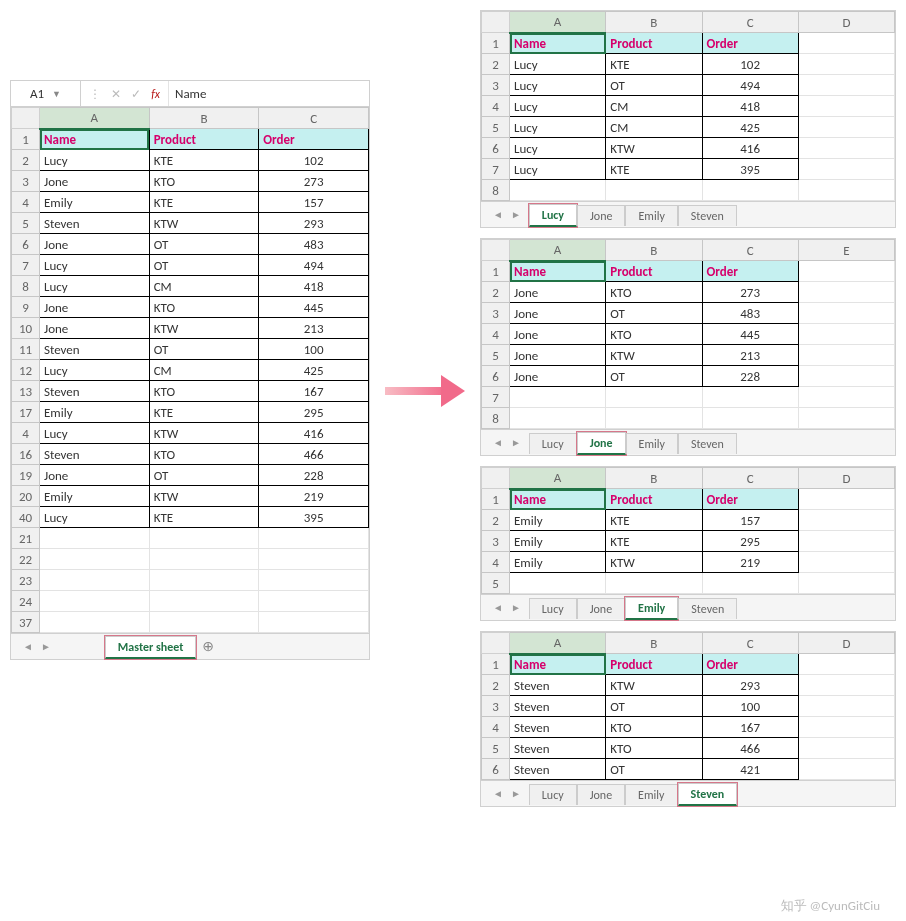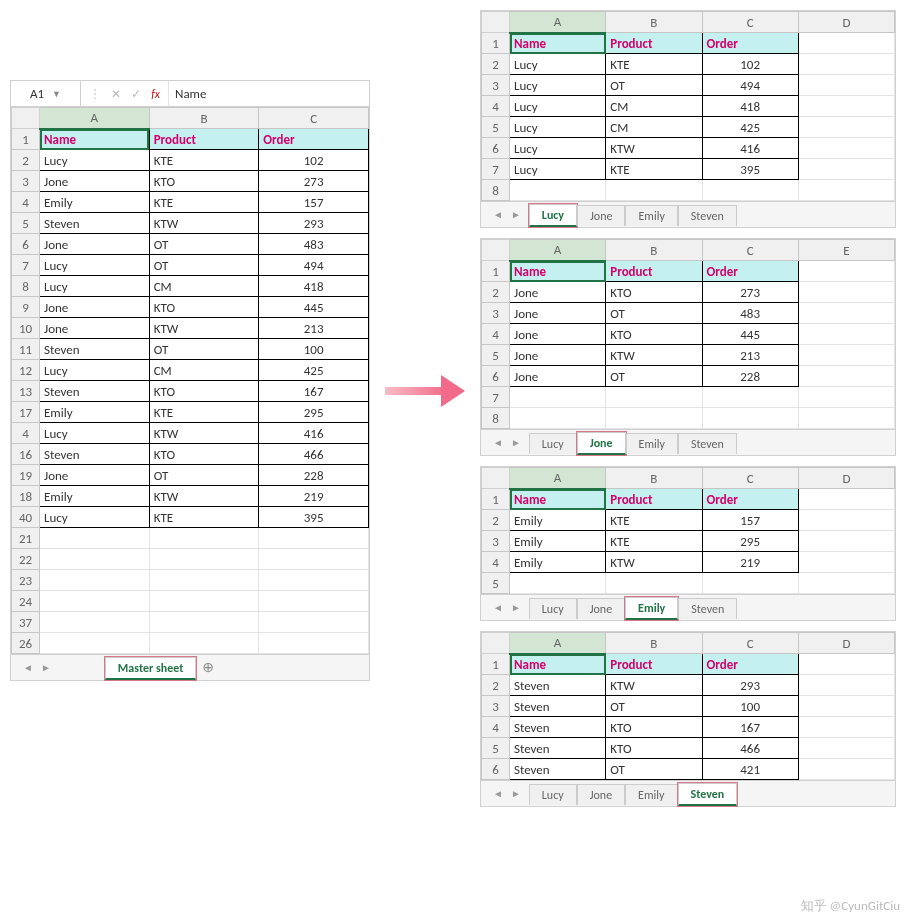--- a/index.html
+++ b/index.html
@@ -178,21 +178,21 @@
     top: -5px; left: 56px;
     width: 0; height: 0;
     border-top: 16px solid transparent;
     border-bottom: 16px solid transparent;
     border-left: 24px solid #f16a8a;
   }
 
   .watermark {
     position: absolute;
     bottom: 6px;
-    right: 6px;
+    right: 26px;
     color: rgba(120,120,120,0.5);
     font-size: 13px;
   }
 </style>
 </head>
 <body>
 
 <div class="wrapper">
 
   <div class="left-panel">
@@ -318,21 +318,21 @@
                 <td class="data">KTO</td>
                 <td class="data num">466</td>
               </tr>
               <tr>
                 <th class="rowhdr">19</th>
                 <td class="data">Jone</td>
                 <td class="data">OT</td>
                 <td class="data num">228</td>
               </tr>
               <tr>
-                <th class="rowhdr">18</th>
+                <th class="rowhdr">20</th>
                 <td class="data">Emily</td>
                 <td class="data">KTW</td>
                 <td class="data num">219</td>
               </tr>
               <tr>
                 <th class="rowhdr">40</th>
                 <td class="data">Lucy</td>
                 <td class="data">KTE</td>
                 <td class="data num">395</td>
               </tr>
@@ -355,26 +355,20 @@
                 <td class="empty"></td>
               </tr>
               <tr>
                 <th class="rowhdr">24</th>
                 <td class="empty"></td>
                 <td class="empty"></td>
                 <td class="empty"></td>
               </tr>
               <tr>
                 <th class="rowhdr">37</th>
-                <td class="empty"></td>
-                <td class="empty"></td>
-                <td class="empty"></td>
-              </tr>
-              <tr>
-                <th class="rowhdr">26</th>
                 <td class="empty"></td>
                 <td class="empty"></td>
                 <td class="empty"></td>
               </tr>
             </tbody>
           </table>
       </div>
 
       <div class="tab-strip">
         <div class="tab-nav">

